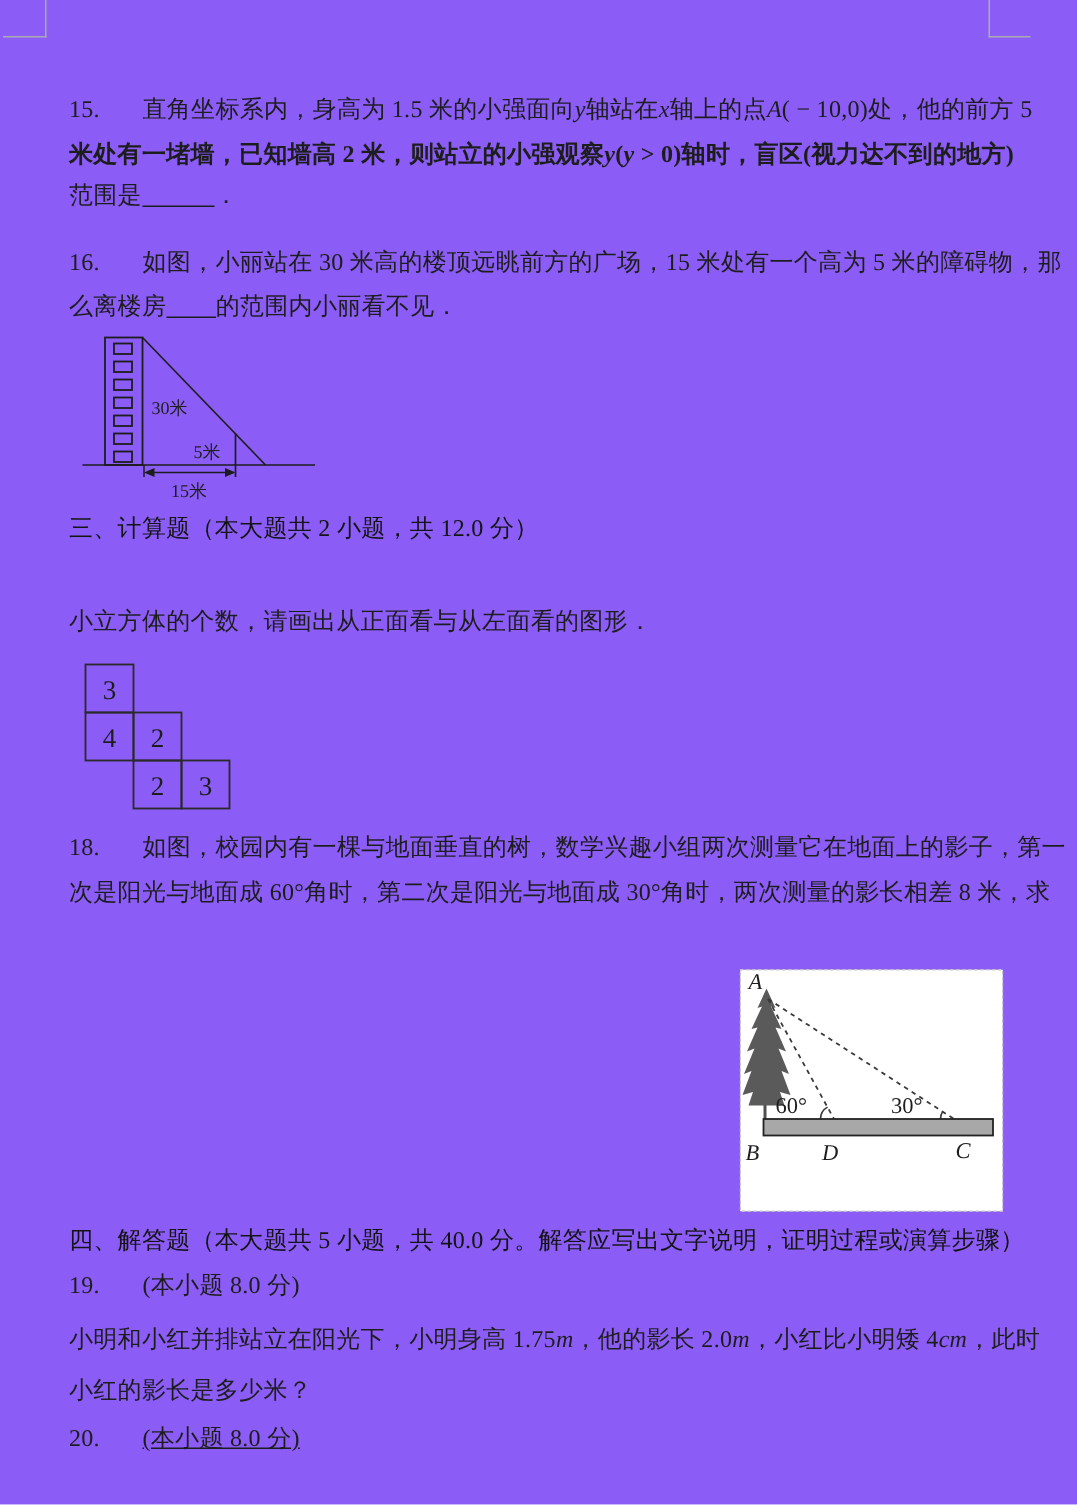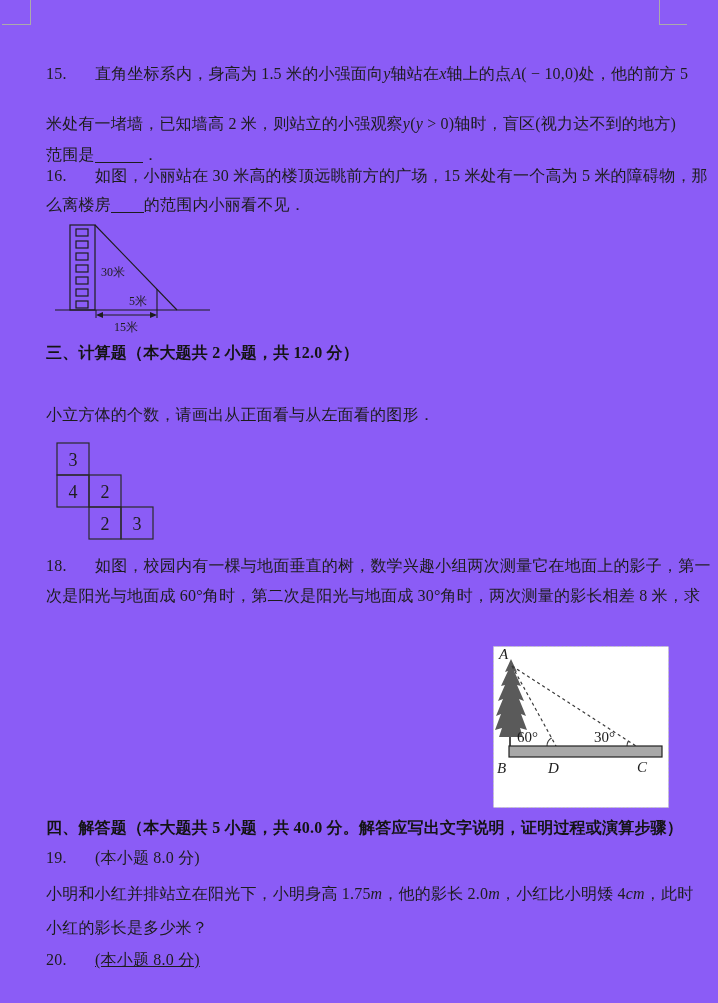--- a/index.html
+++ b/index.html
@@ -12,21 +12,21 @@
     overflow:hidden;
   }
   .crop{position:absolute;background:#ababab;}
   .tl{
     position:absolute;left:46px;
     font-size:16px;line-height:20px;
     white-space:nowrap;
     letter-spacing:0.2px;
   }
   .num{display:inline-block;min-width:49px;}
-  .sec{font-weight:bold;color:#141414;}
+  .sec{font-weight:normal;color:#141414;}
   .it{font-style:italic;}
   .blank{
     display:inline-block;
     border-bottom:1px solid #1d1d1d;
     height:2px;vertical-align:-3px;
   }
   .blank.w48{width:48px;}
   .blank.w33{width:33px;}
   .fig{position:absolute;}
   svg text{font-family:"Liberation Serif","DejaVu Serif",serif;fill:#1d1d1d;}
@@ -39,22 +39,22 @@
 <body>
 
 <div class="page">
 
   <div class="crop" style="left:30px;top:0;width:1px;height:25px;"></div>
   <div class="crop" style="left:2px;top:24px;width:29px;height:1px;"></div>
   <div class="crop" style="left:659px;top:0;width:1px;height:25px;"></div>
   <div class="crop" style="left:659px;top:24px;width:28px;height:1px;"></div>
 
   <div class="tl" style="top:64px;"><span class="num">15.</span><span>直角坐标系内，身高为 1.5 米的小强面向</span><span class="it">y</span><span>轴站在</span><span class="it">x</span><span>轴上的点</span><span class="it">A</span><span>( − 10,0)处，他的前方 5</span></div>
-  <div class="tl" style="top:114px;"><span>米处有一堵墙，已知墙高 2 米，则站立的小强观察</span><span class="it">y</span><span>(</span><span class="it">y</span><span> &gt; 0)轴时，盲区(视力达不到的地方)</span></div>
-  <div class="tl" style="top:145px;"><span>范围是</span><span class="blank w48"></span><span>．</span></div>
+  <div class="tl" style="top:94px;font-weight:bold;"><span>米处有一堵墙，已知墙高 2 米，则站立的小强观察</span><span class="it">y</span><span>(</span><span class="it">y</span><span> &gt; 0)轴时，盲区(视力达不到的地方)</span></div>
+  <div class="tl" style="top:121px;"><span>范围是</span><span class="blank w48"></span><span>．</span></div>
 
   <div class="tl" style="top:166px;"><span class="num">16.</span><span>如图，小丽站在 30 米高的楼顶远眺前方的广场，15 米处有一个高为 5 米的障碍物，那</span></div>
   <div class="tl" style="top:195px;"><span>么离楼房</span><span class="blank w33"></span><span>的范围内小丽看不见．</span></div>
 
   <svg class="fig" style="left:50px;top:222px;" width="170" height="115" viewBox="0 0 170 115">
     <rect x="20" y="3" width="25" height="85" fill="none" stroke="#1d1d1d" stroke-width="1.2"></rect>
     <g fill="none" stroke="#1d1d1d" stroke-width="1.2">
       <rect x="26" y="7" width="12" height="7"></rect>
       <rect x="26" y="19" width="12" height="7"></rect>
       <rect x="26" y="31" width="12" height="7"></rect>

